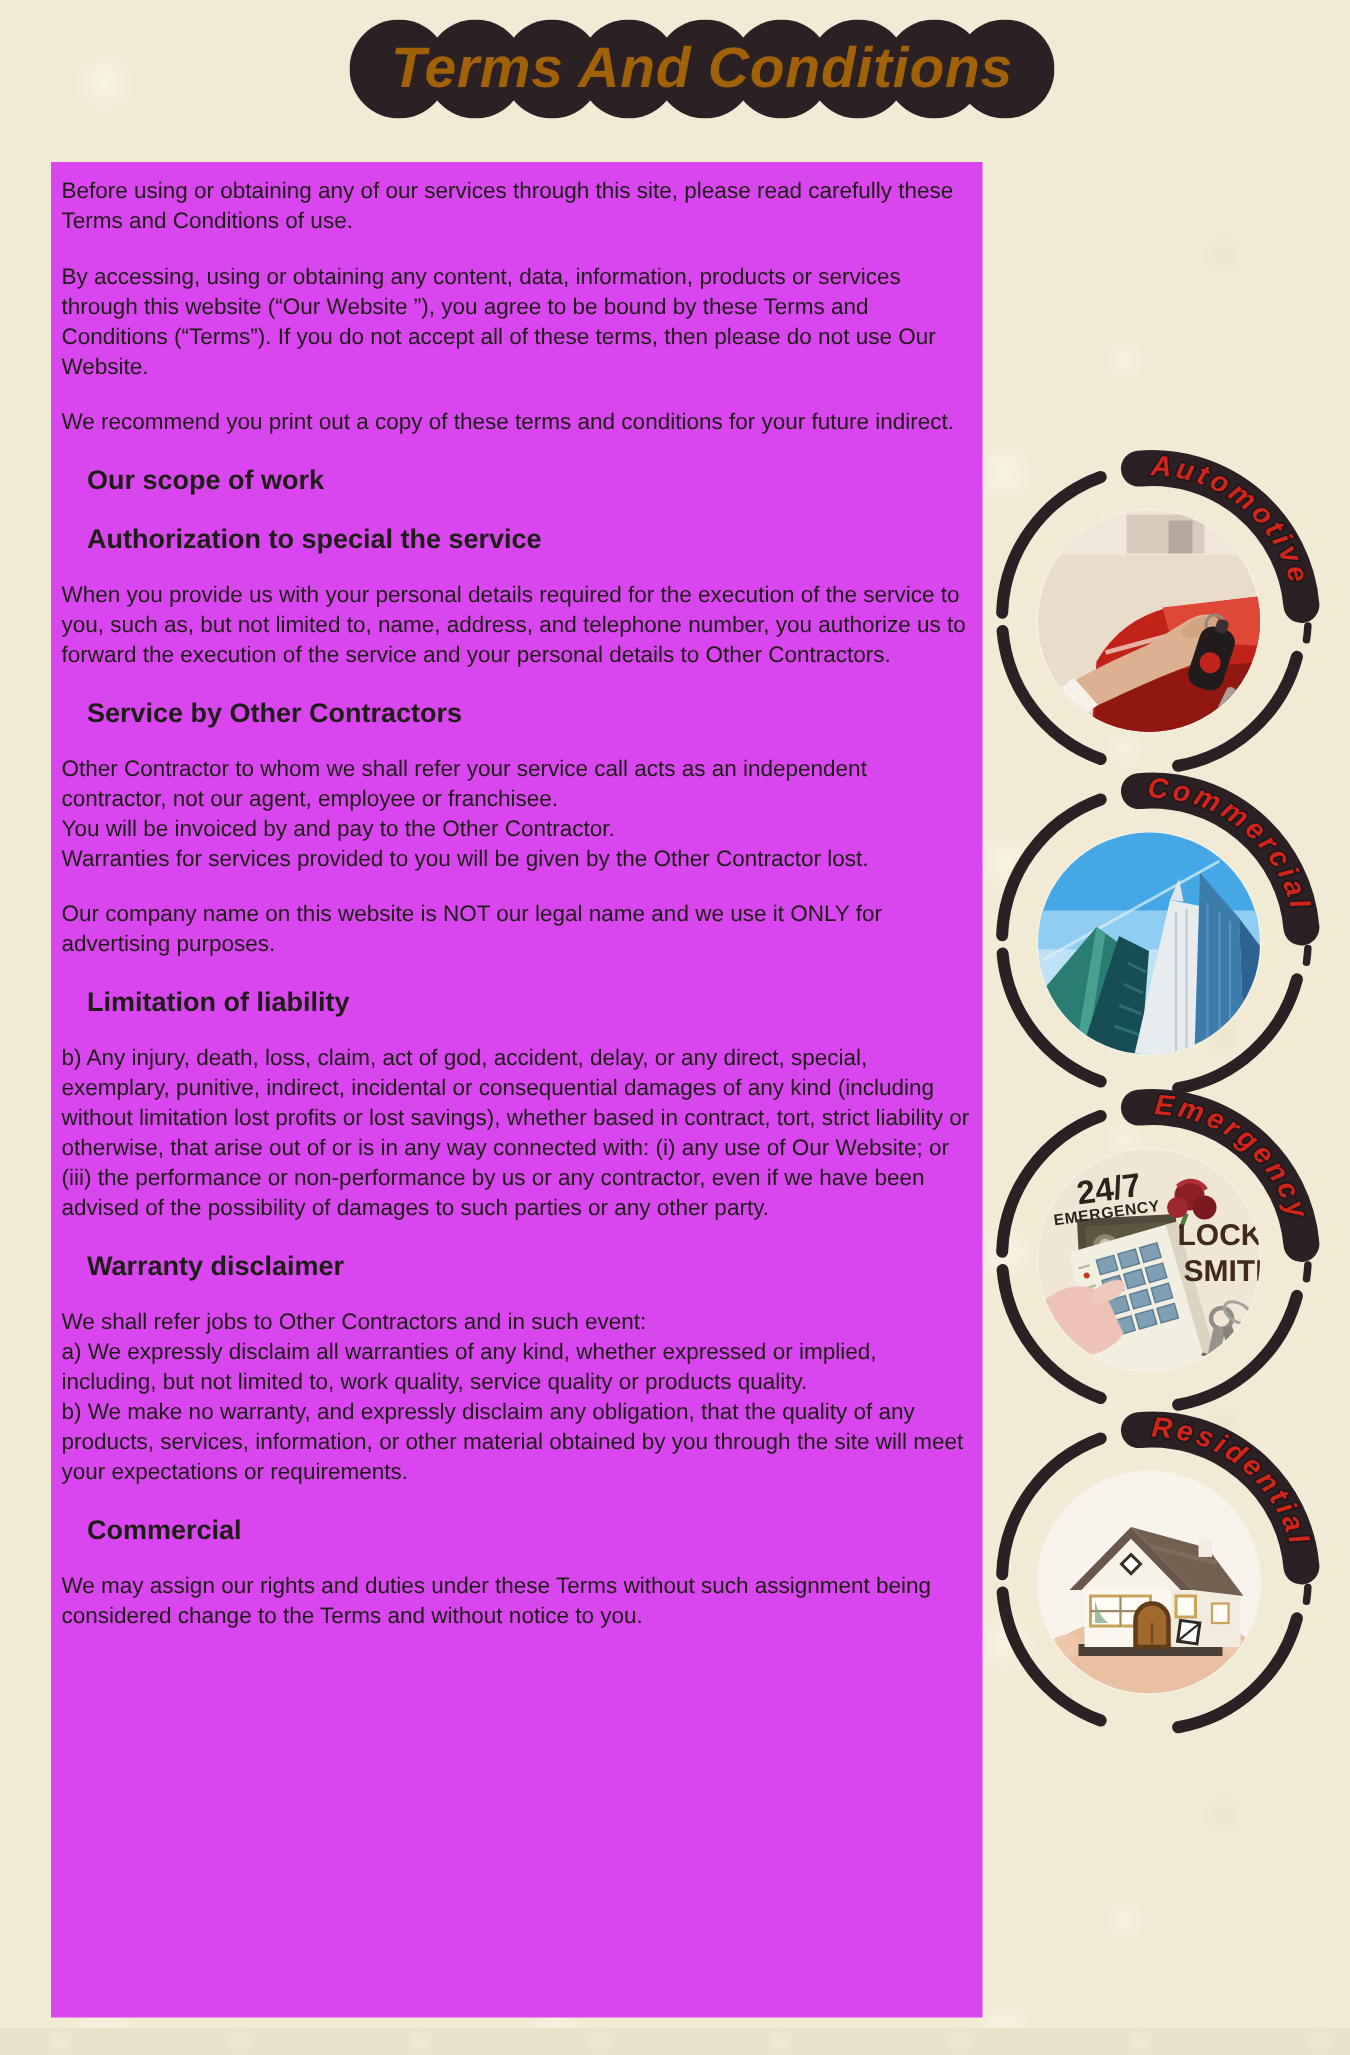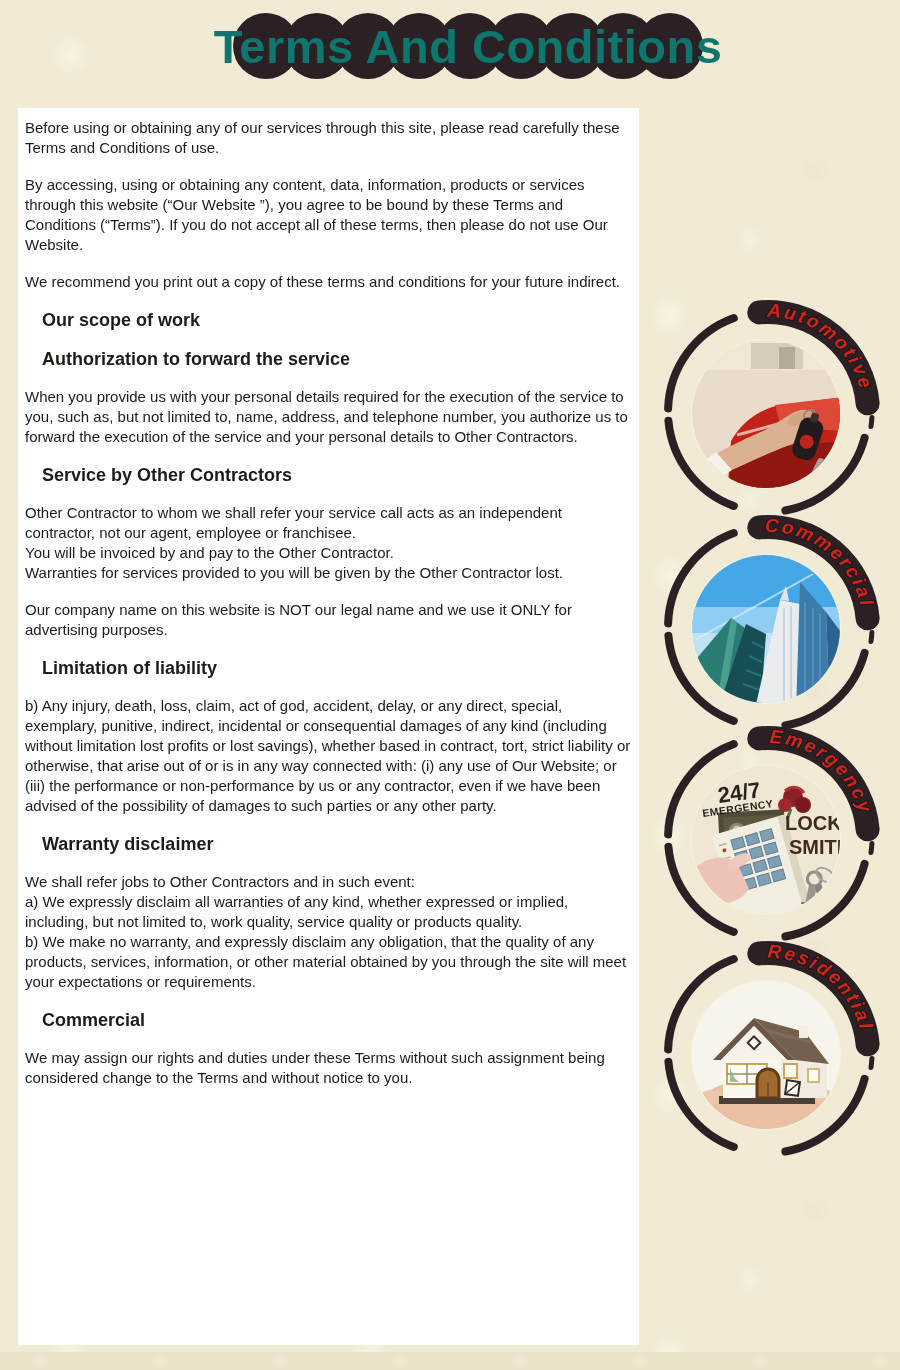--- a/index.html
+++ b/index.html
@@ -13,27 +13,27 @@
     background-size:300px 260px;
     font-family:"Liberation Sans", sans-serif;
     color:#1e1c17;
   }
 
   .banner{position:absolute;left:233px;top:13px;width:470px;height:66px;}
   .banner svg{position:absolute;left:0;top:0;}
   .banner-title{
     position:absolute;left:0;top:0;width:100%;height:100%;
     display:flex;align-items:center;justify-content:center;
-    font-size:47px;font-weight:bold;letter-spacing:.5px;
-    color:#0f766e;white-space:nowrap;
+    font-size:38px;font-weight:bold;font-style:italic;letter-spacing:.5px;
+    color:#a16207;white-space:nowrap;
   }
 
   .panel{
-    position:absolute;left:18px;top:108px;width:606px;min-height:1211px;
-    padding:10px 8px 16px 7px;background:#ffffff;
+    position:absolute;left:34px;top:108px;width:606px;min-height:1211px;
+    padding:10px 8px 16px 7px;background:#d946ef;
   }
   .panel p{
     margin:0 0 17px;font-size:15px;line-height:20px;white-space:pre-line;
   }
   .panel h3{
     margin:17px;font-size:18px;line-height:22px;font-weight:bold;
   }
 
   .badge{position:absolute;left:653px;width:230px;height:230px;}
   .badge svg{display:block;}
@@ -68,21 +68,21 @@
     </g>
   </svg>
   <div class="banner-title">Terms And Conditions</div>
 </div>
 
 <div class="panel">
   <p>Before using or obtaining any of our services through this site, please read carefully these Terms and Conditions of use.</p>
   <p>By accessing, using or obtaining any content, data, information, products or services through this website (“Our Website ”), you agree to be bound by these Terms and Conditions (“Terms”). If you do not accept all of these terms, then please do not use Our Website.</p>
   <p>We recommend you print out a copy of these terms and conditions for your future indirect.</p>
   <h3>Our scope of work</h3>
-  <h3>Authorization to forward the service</h3>
+  <h3>Authorization to special the service</h3>
   <p>When you provide us with your personal details required for the execution of the service to you, such as, but not limited to, name, address, and telephone number, you authorize us to forward the execution of the service and your personal details to Other Contractors.</p>
   <h3>Service by Other Contractors</h3>
   <p>Other Contractor to whom we shall refer your service call acts as an independent contractor, not our agent, employee or franchisee.
 You will be invoiced by and pay to the Other Contractor.
 Warranties for services provided to you will be given by the Other Contractor lost.</p>
   <p>Our company name on this website is NOT our legal name and we use it ONLY for advertising purposes.</p>
   <h3>Limitation of liability</h3>
   <p>b) Any injury, death, loss, claim, act of god, accident, delay, or any direct, special, exemplary, punitive, indirect, incidental or consequential damages of any kind (including without limitation lost profits or lost savings), whether based in contract, tort, strict liability or otherwise, that arise out of or is in any way connected with: (i) any use of Our Website; or (iii) the performance or non-performance by us or any contractor, even if we have been advised of the possibility of damages to such parties or any other party.</p>
   <h3>Warranty disclaimer</h3>
   <p>We shall refer jobs to Other Contractors and in such event:

